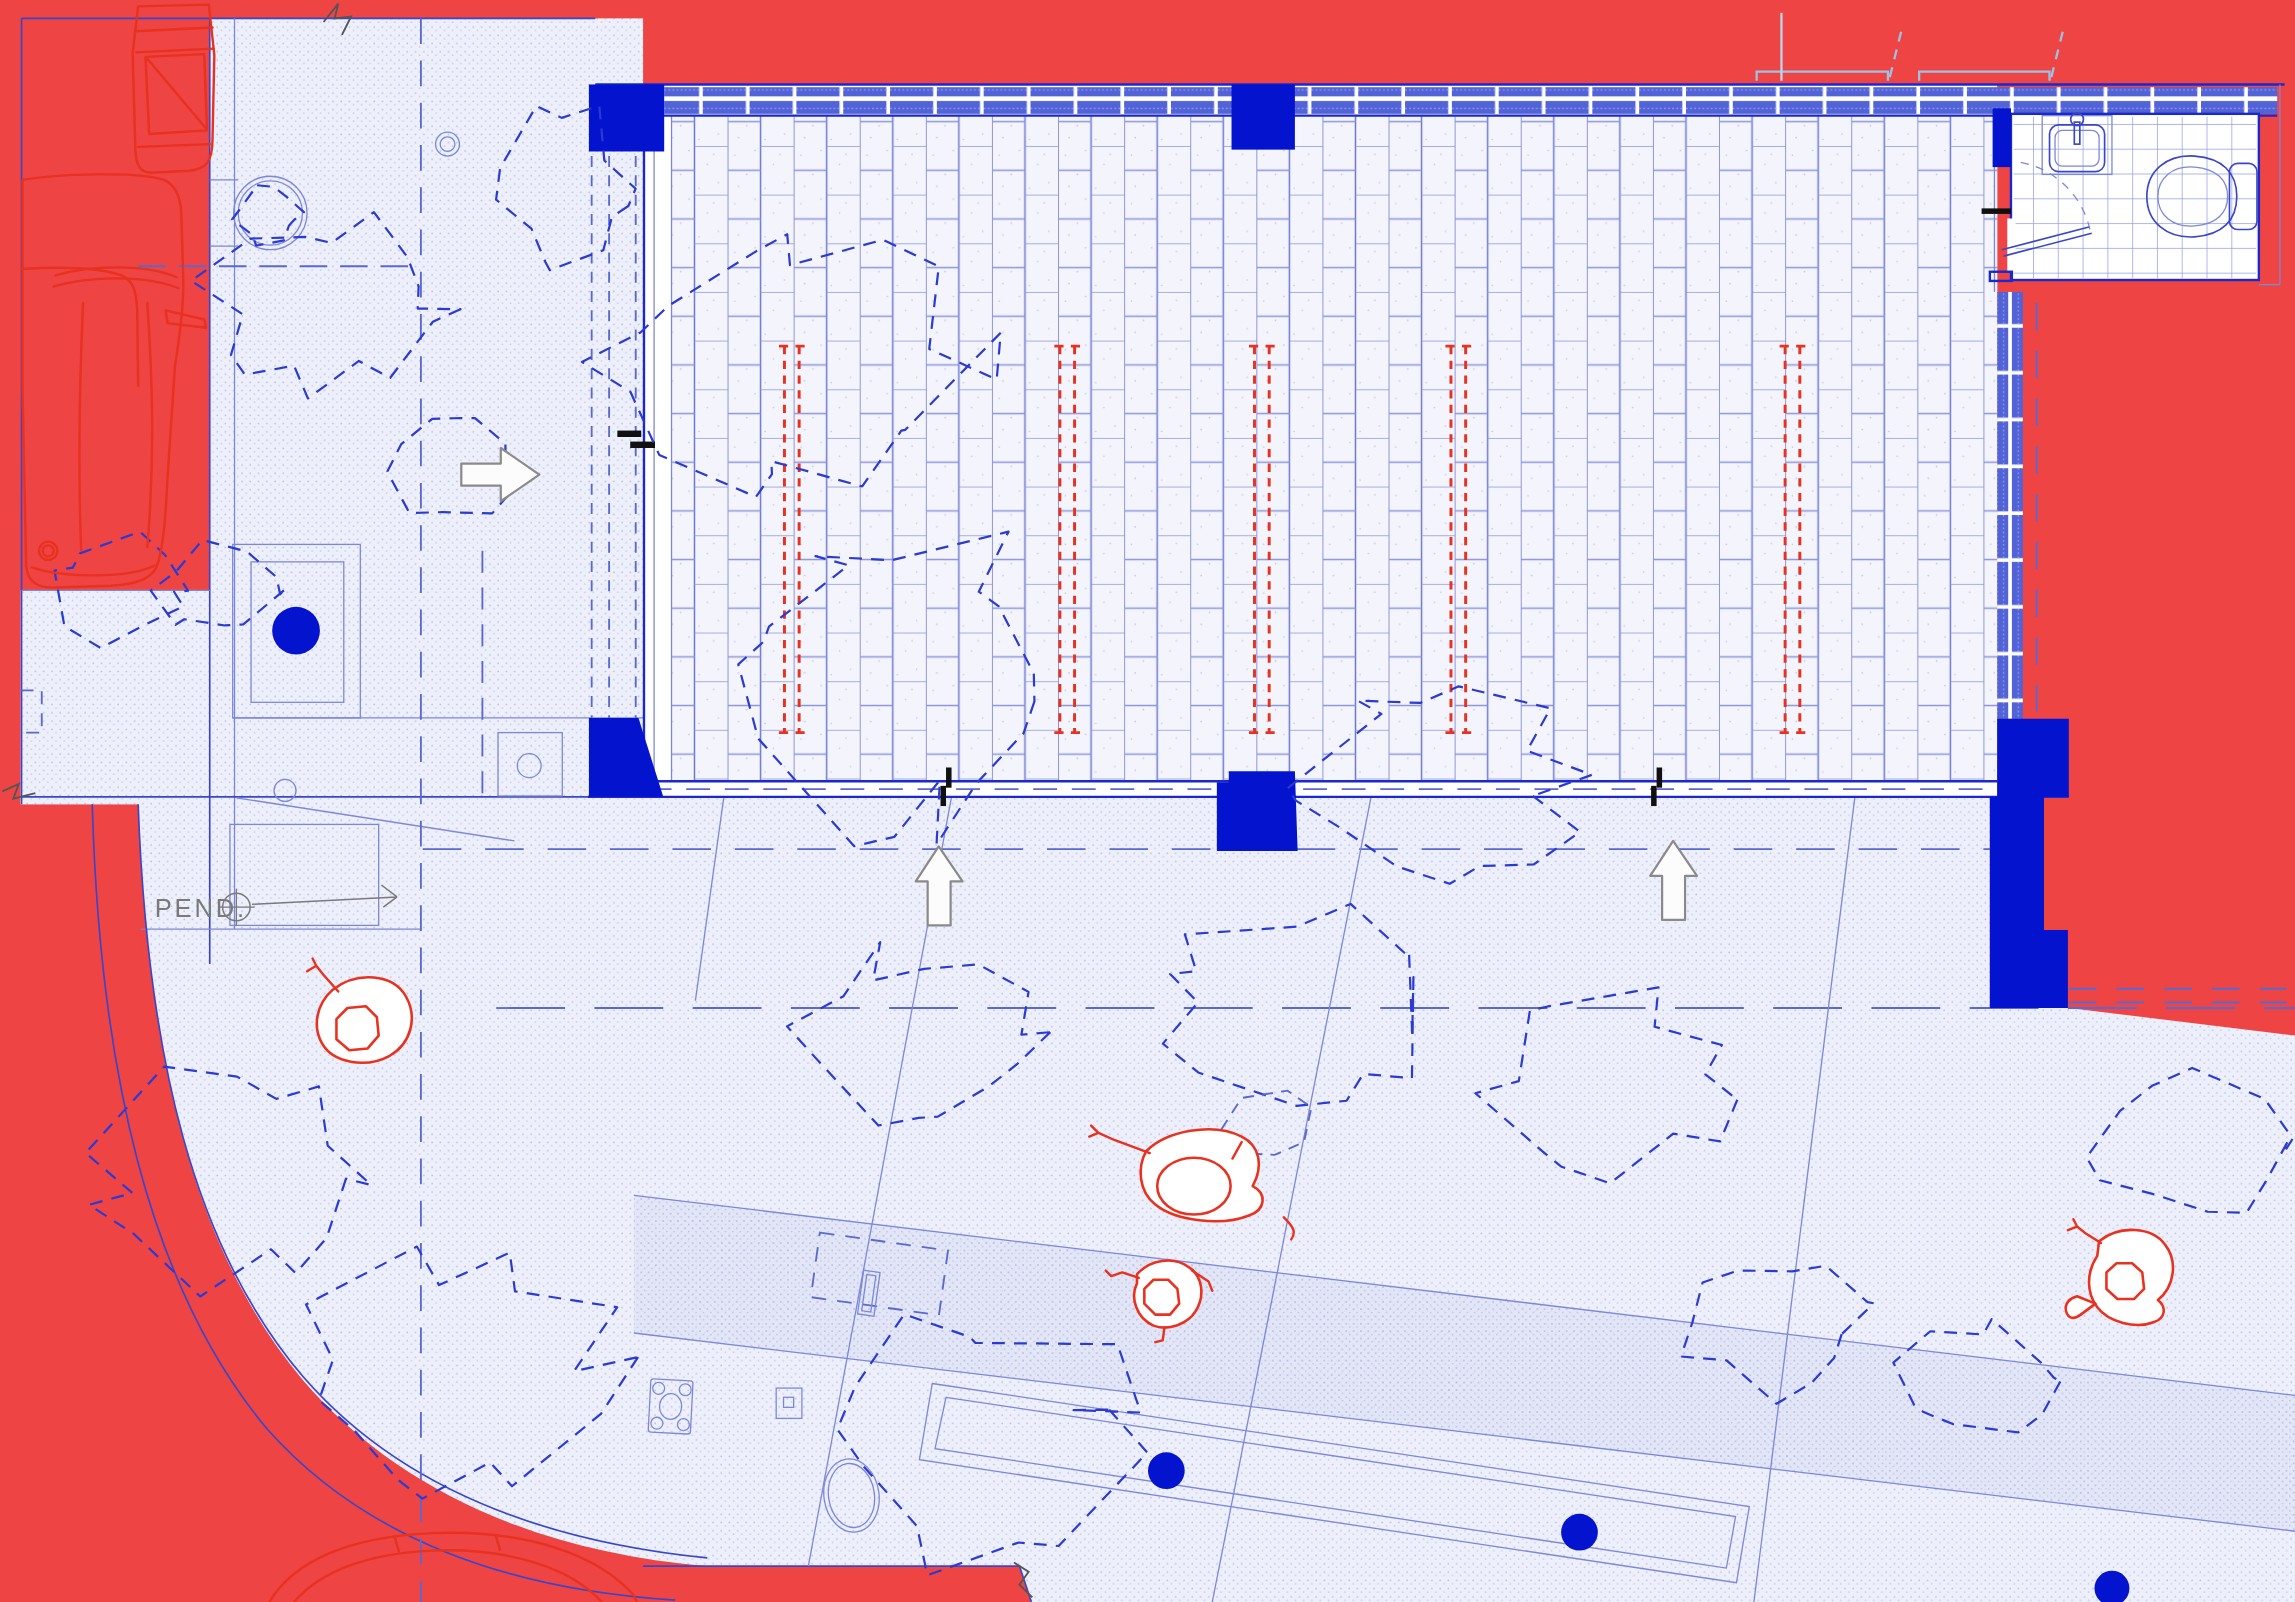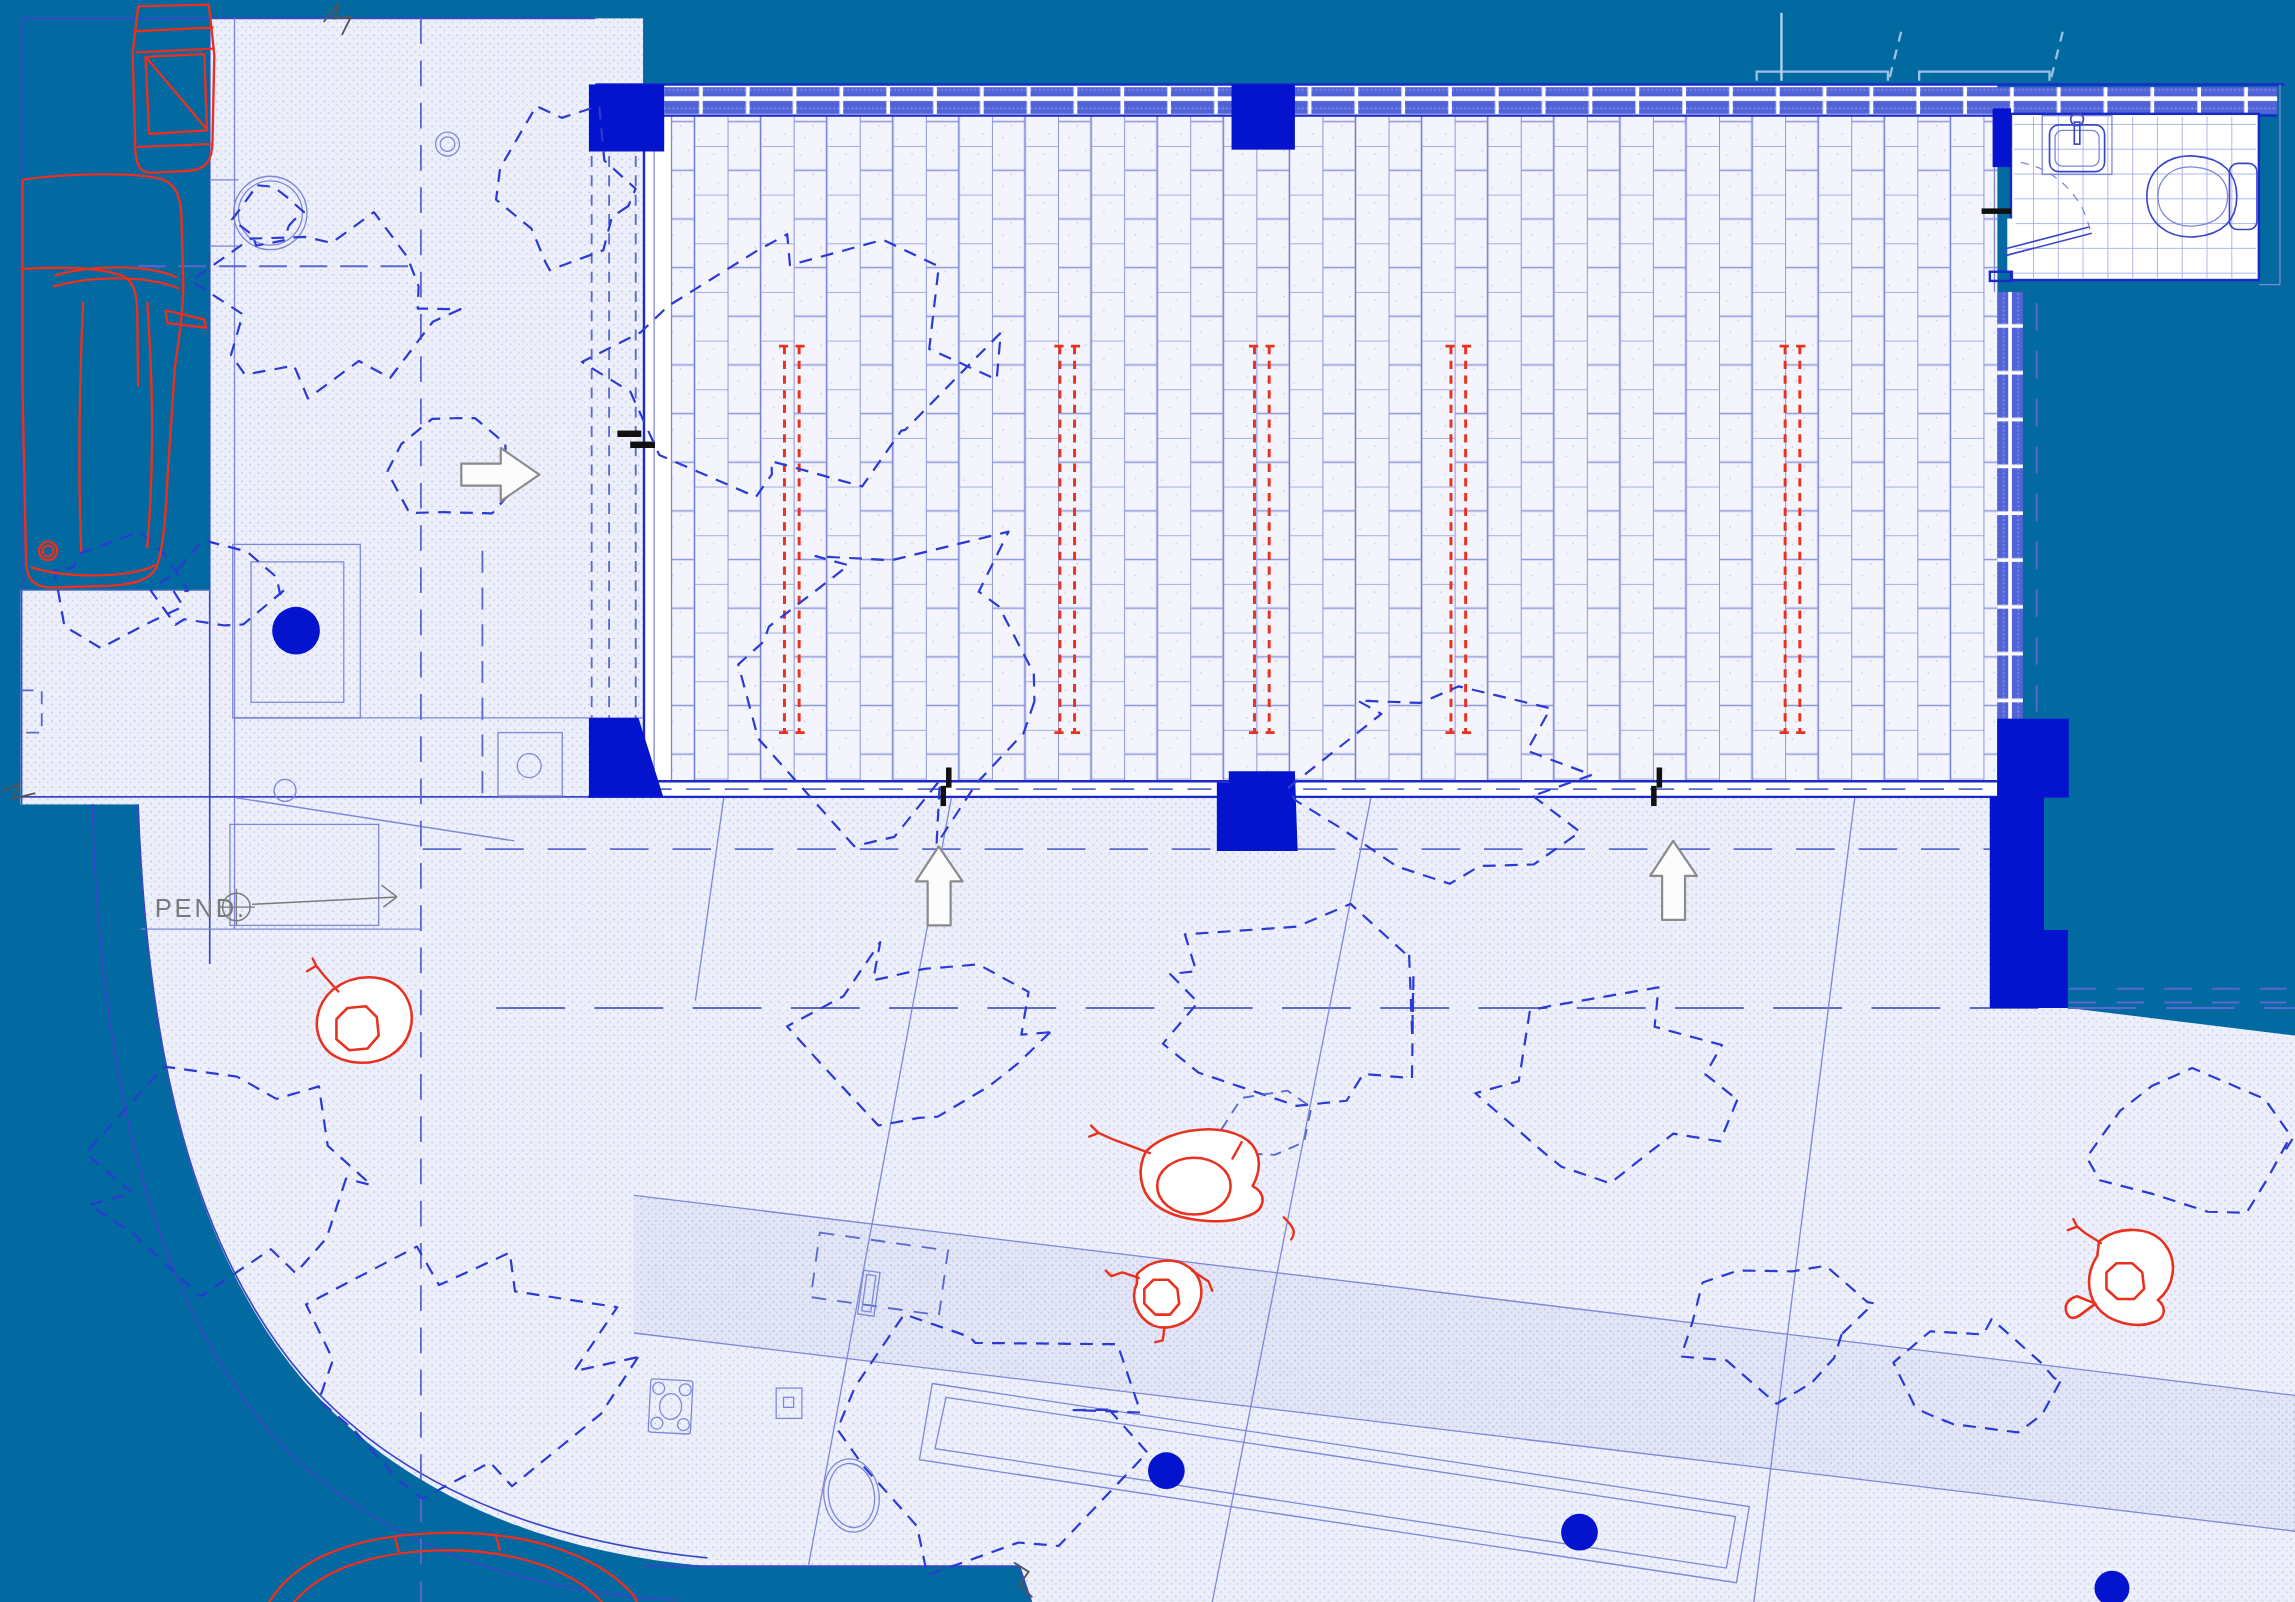--- a/index.html
+++ b/index.html
@@ -1,17 +1,17 @@
 <!DOCTYPE html>
 <html style="font-size:14.7px"><head>
 <meta charset="utf-8">
 <style>
   html,body{margin:0;padding:0;background:#ffffff;}
   body{font-family:"Liberation Sans", sans-serif;}
-  #stage{position:relative;width:2296px;height:1602px;background:#0369a1;overflow:hidden;}
+  #stage{position:relative;width:2296px;height:1602px;background:#ef4444;overflow:hidden;}
   svg{display:block}
   .ln{stroke:#3a46c8;stroke-width:1.8;fill:none}
   .ln2{stroke:#1a28cc;stroke-width:2.6;fill:none}
   .thin{stroke:#7d87d8;stroke-width:1.4;fill:none}
   .dashln{stroke:#5a68d0;stroke-width:2;fill:none}
   .red{stroke:#e8311f;stroke-width:2.6;fill:none;stroke-linejoin:round;stroke-linecap:round}
   .redf{stroke:#e8311f;stroke-width:2.8;fill:#ffffff;stroke-linejoin:round}
   .blk{fill:#101010;stroke:none}
   .blue{fill:#0413ce;stroke:none}
   .gray{stroke:#8a8a8a;stroke-width:2.4;fill:#fcfcfc;stroke-linejoin:round}

